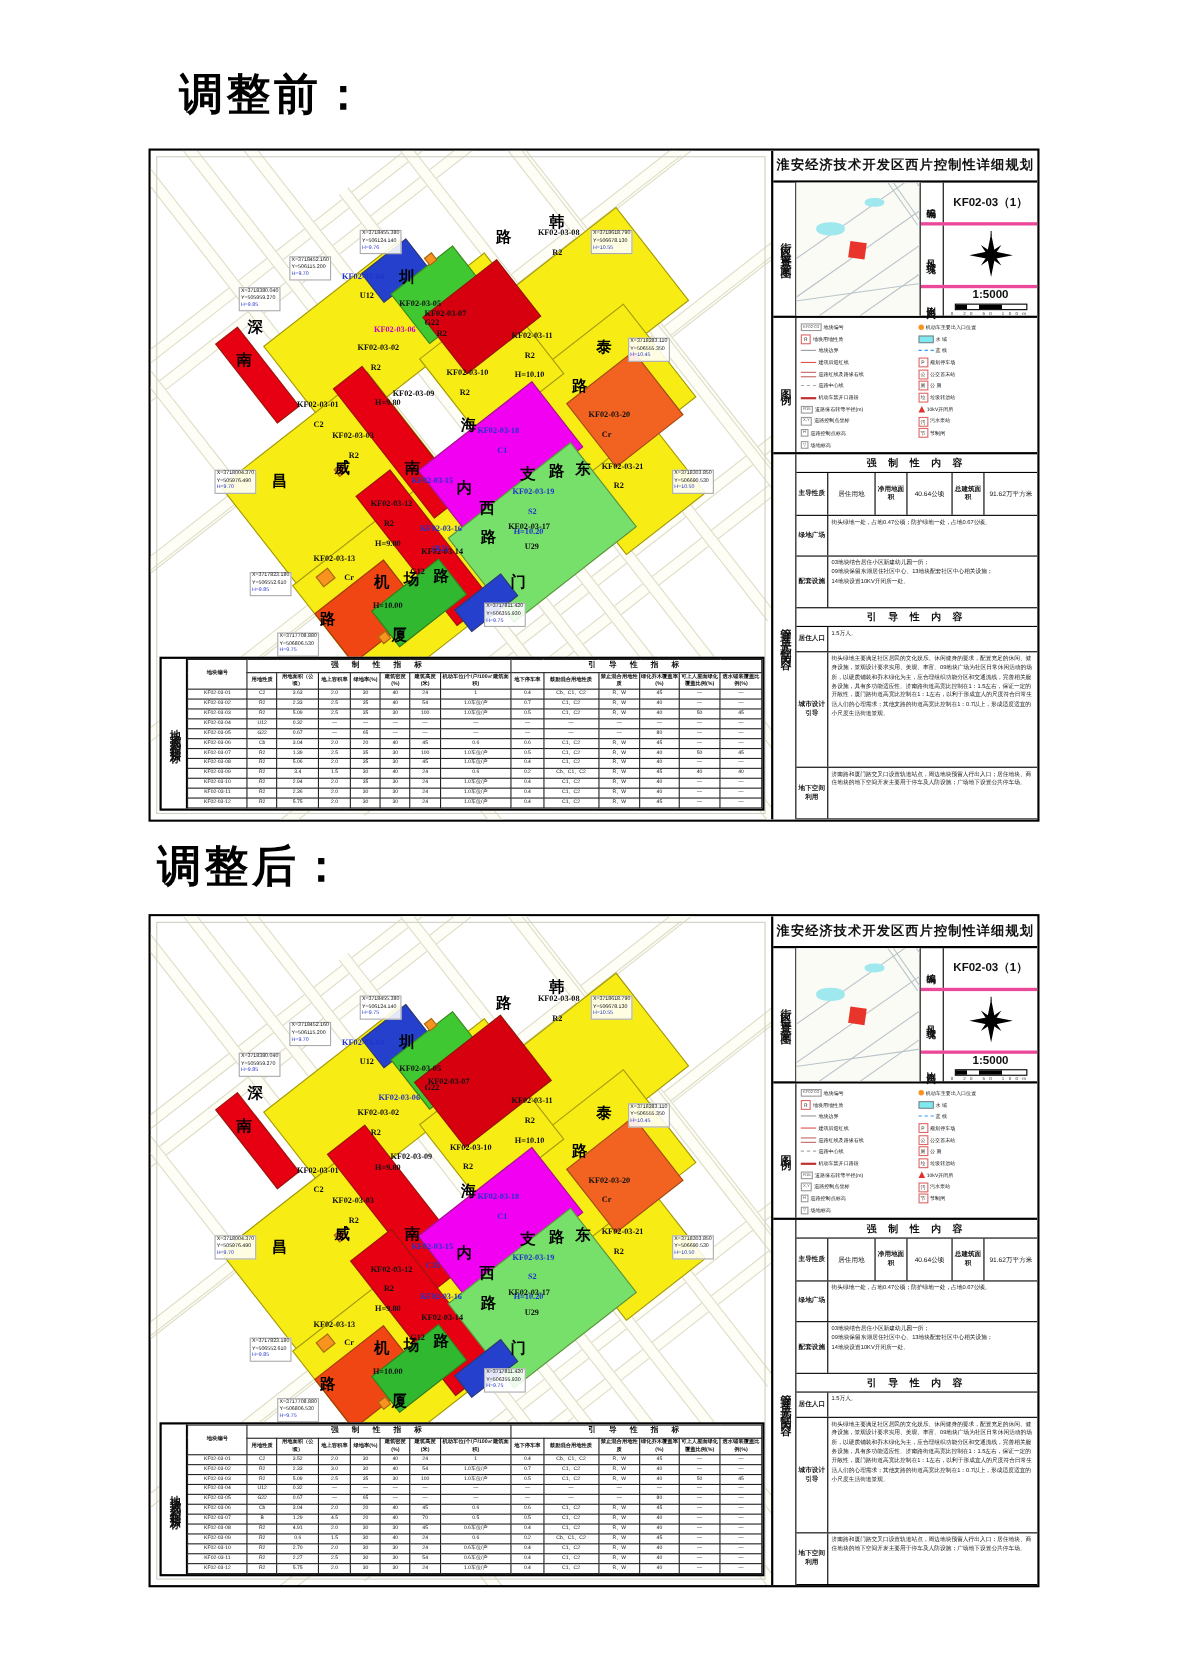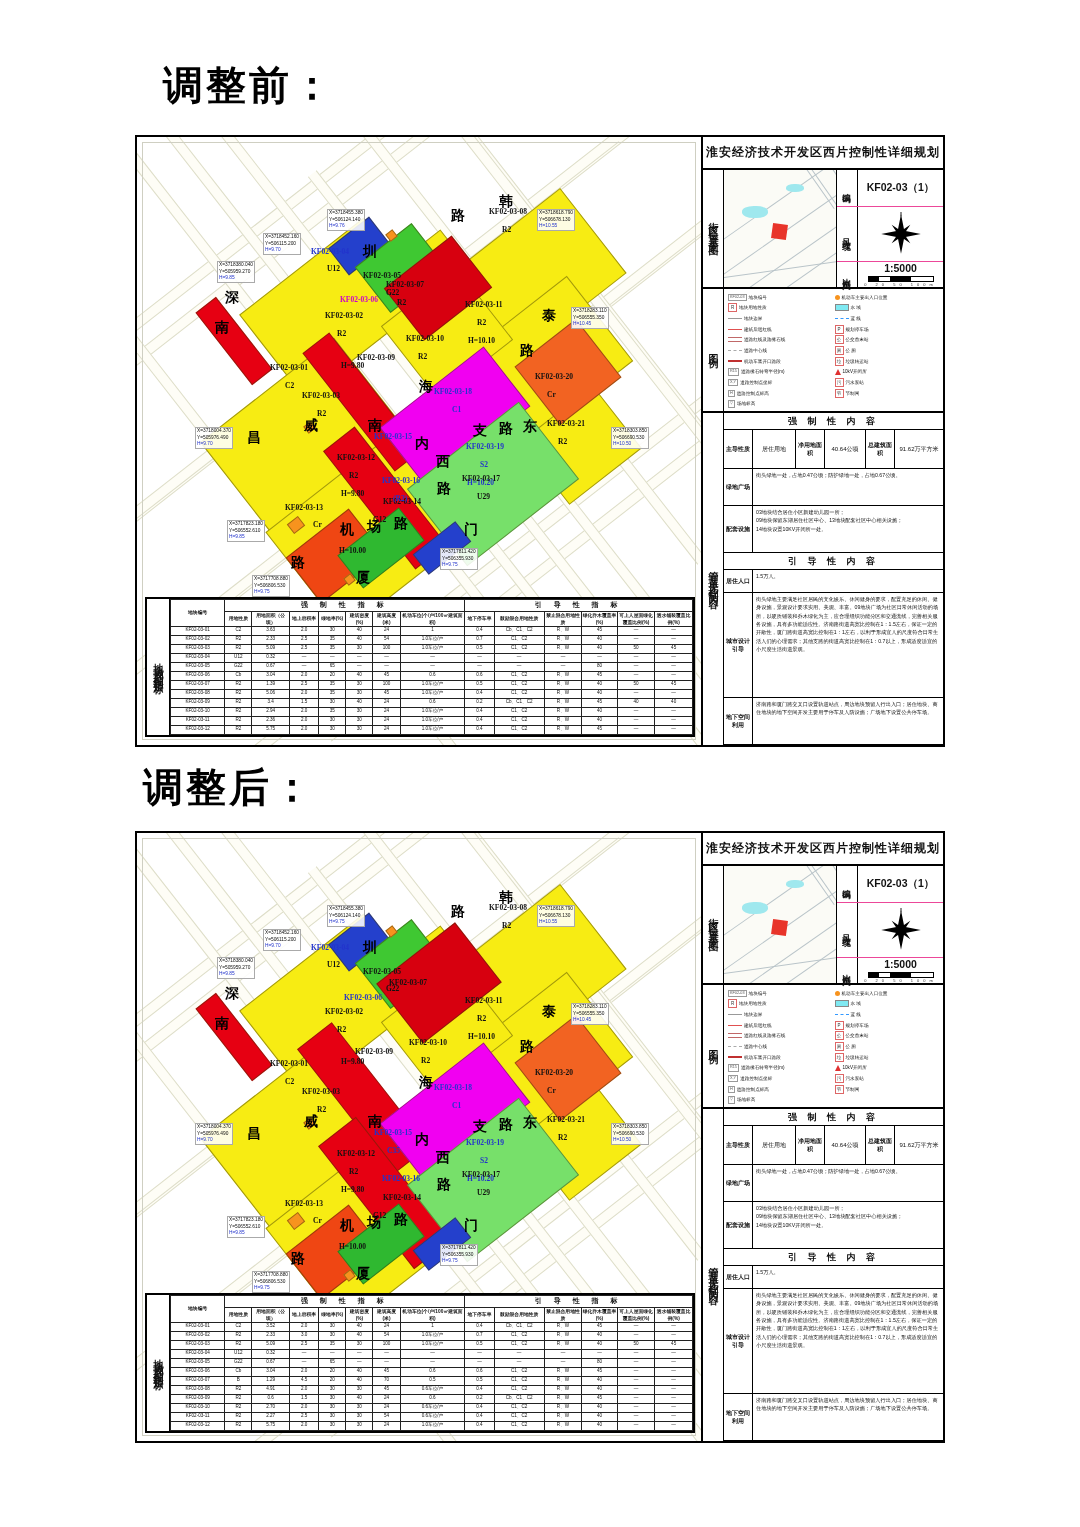--- a/index.html
+++ b/index.html
@@ -28,21 +28,21 @@
   .info .ptitle{height:34px;border-bottom:2px solid #000;display:flex;align-items:center;justify-content:center;
         font-weight:bold;font-size:12px;letter-spacing:1px;text-align:center;}
   .vlabel{width:20px;min-width:20px;border-right:1px solid #000;display:flex;align-items:center;justify-content:center;}
   .vlabel span{writing-mode:vertical-rl;text-orientation:upright;font-weight:bold;font-size:10px;letter-spacing:4px;}
   .sec-loc{height:128px;border-bottom:2px solid #000;display:flex;}
   .minimap{width:112px;min-width:112px;position:relative;background:#fbfbf6;border-right:1px solid #000;overflow:hidden;}
   .mm-line{position:absolute;height:0;border-top:1px solid #b9c4c9;}
   .mm-water{position:absolute;background:#9fe8ee;border-radius:45%;}
   .mm-red{position:absolute;background:#e8342a;}
   .loc-right{flex:1;display:flex;flex-direction:column;}
-  .loc-row{display:flex;border-bottom:1px solid #ec4899;}
+  .loc-row{display:flex;border-bottom:3px solid #ec4899;}
   .loc-row:last-child{border-bottom:none;}
   .rlabel{width:20px;min-width:20px;border-right:1px solid #000;display:flex;align-items:center;justify-content:center;}
   .rlabel span{writing-mode:vertical-rl;text-orientation:upright;font-weight:bold;font-size:8.5px;letter-spacing:2px;}
   .rval{flex:1;display:flex;align-items:center;justify-content:center;flex-direction:column;}
   .code-val{font-size:10.5px;font-weight:bold;}
   .scale-val{font-size:10.5px;font-weight:bold;}
   .ruler{width:64px;height:4px;border:1px solid #000;margin-top:2px;
          background:linear-gradient(90deg,#000 0 16%,#fff 16% 33%,#000 33% 66%,#fff 66%);}
   .ruler-ticks{font-size:4px;letter-spacing:4px;color:#333;}
   .sec-legend{height:136px;border-bottom:2px solid #000;display:flex;}

